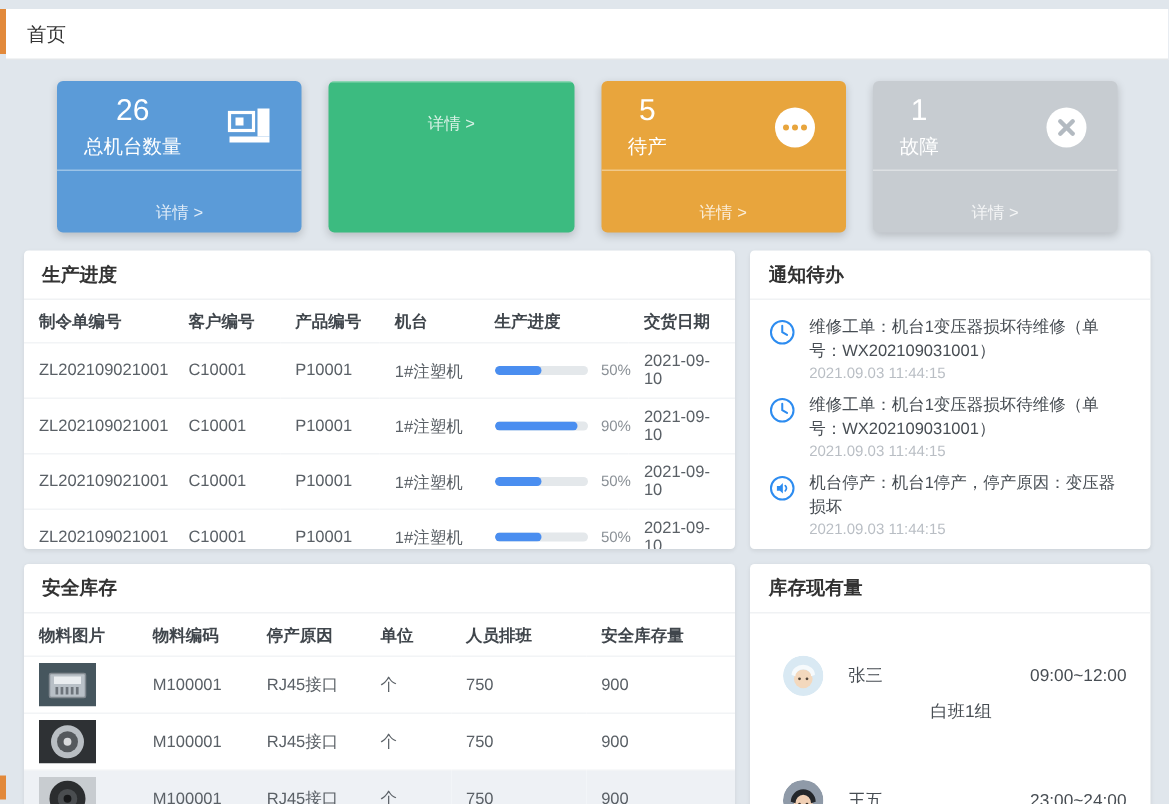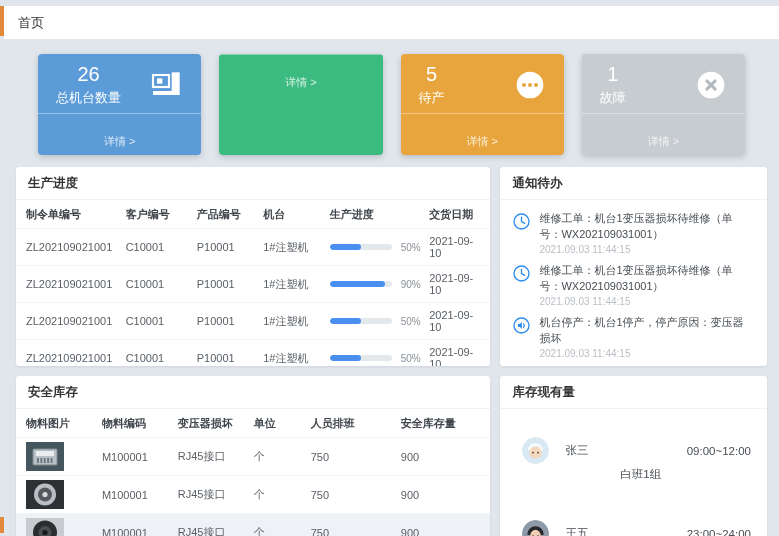--- a/index.html
+++ b/index.html
@@ -259,21 +259,21 @@
               <col class="c2">
               <col class="c3">
               <col class="c4">
               <col class="c5">
               <col class="c6">
             </colgroup>
           <thead>
             <tr>
               <th>物料图片</th>
               <th>物料编码</th>
-              <th>变压器损坏</th>
+              <th>停产原因</th>
               <th>单位</th>
               <th>人员排班</th>
               <th>安全库存量</th>
             </tr>
           </thead>
           <tbody>
             <tr>
               <td>
                   <span class="thumb">
                 <svg viewBox="0 0 38 29" width="38" height="29">

